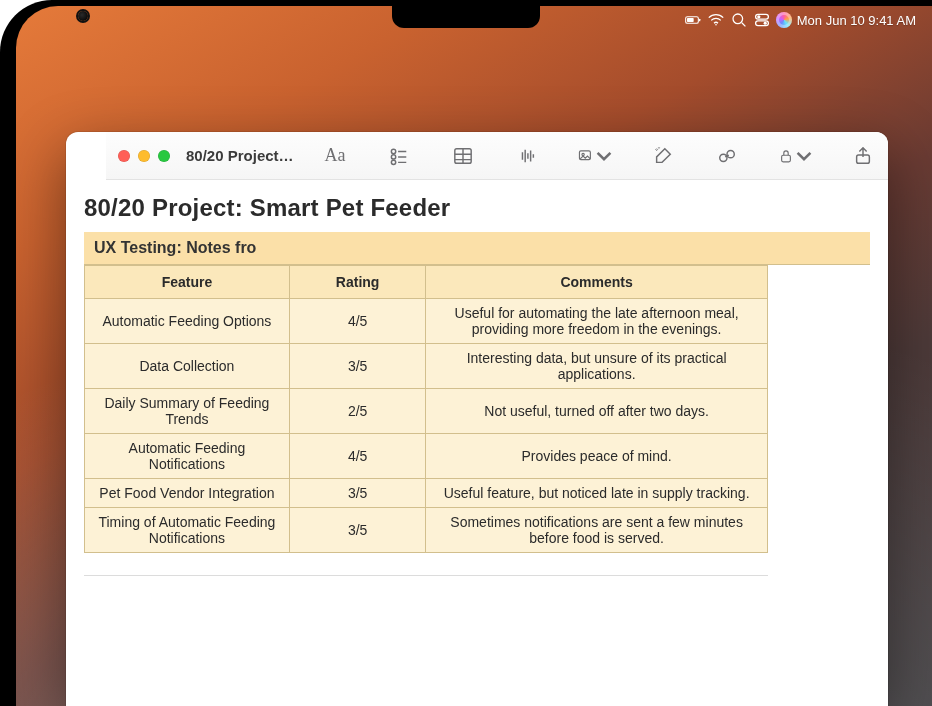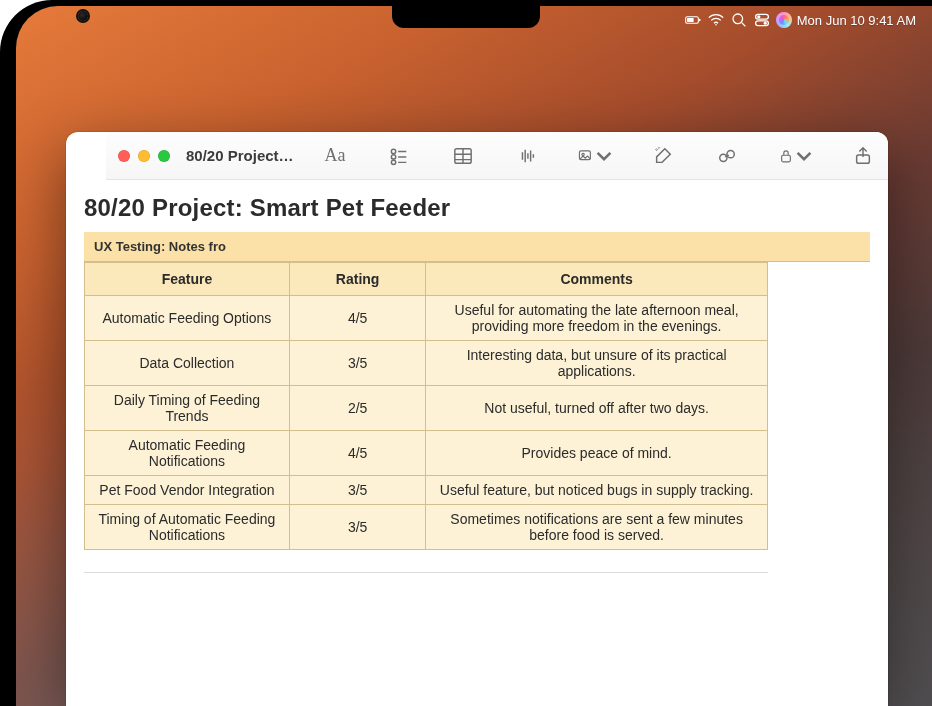--- a/index.html
+++ b/index.html
@@ -94,21 +94,21 @@
   .tbicon svg { width: 20px; height: 20px; stroke: currentColor; fill: none; stroke-width: 1.6; }
   .tbicon.withchev { width: 34px; }
   .chev { width: 8px; height: 8px; margin-left: 2px; }
   .spacer { flex: 1; }
 
   .content { padding: 14px 18px 18px 18px; overflow: auto; position: relative; }
   .pagetitle { font-size: 24px; font-weight: 800; color: #2b2b2b; margin-bottom: 10px; letter-spacing: 0.2px;}
   .subhead {
     background: #fbe0a8;
     font-weight: 700;
-    font-size: 13px;
+    font-size: 16px;
     padding: 7px 10px;
     color: #333;
   }
 
   
   .popover {
     position: absolute;
     top: 241px; left: 244px;
     width: 426px; height: 38px;
     background: linear-gradient(#efe9d6,#e9e2ca);
@@ -307,33 +307,33 @@
                   <td>Automatic Feeding Options</td>
                   <td>4/5</td>
                   <td>Useful for automating the late afternoon meal, providing more freedom in the evenings.</td>
                 </tr>
                 <tr>
                   <td>Data Collection</td>
                   <td>3/5</td>
                   <td>Interesting data, but unsure of its practical applications.</td>
                 </tr>
                 <tr>
-                  <td>Daily Timing of Feeding Trends</td>
+                  <td>Daily Summary of Feeding Trends</td>
                   <td>2/5</td>
                   <td>Not useful, turned off after two days.</td>
                 </tr>
                 <tr>
                   <td>Automatic Feeding Notifications</td>
                   <td>4/5</td>
                   <td>Provides peace of mind.</td>
                 </tr>
                 <tr>
                   <td>Pet Food Vendor Integration</td>
                   <td>3/5</td>
-                  <td>Useful feature, but noticed bugs in supply tracking.</td>
+                  <td>Useful feature, but noticed late in supply tracking.</td>
                 </tr>
                 <tr>
                   <td>Timing of Automatic Feeding Notifications</td>
                   <td>3/5</td>
                   <td>Sometimes notifications are sent a few minutes before food is served.</td>
                 </tr>
               </tbody>
         </table>
         </div>
         <div class="hr"></div>

